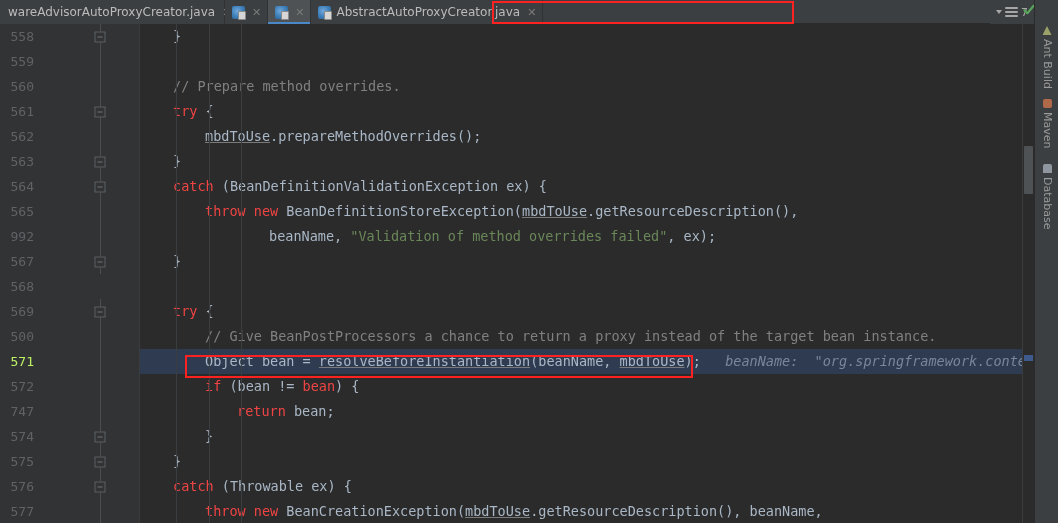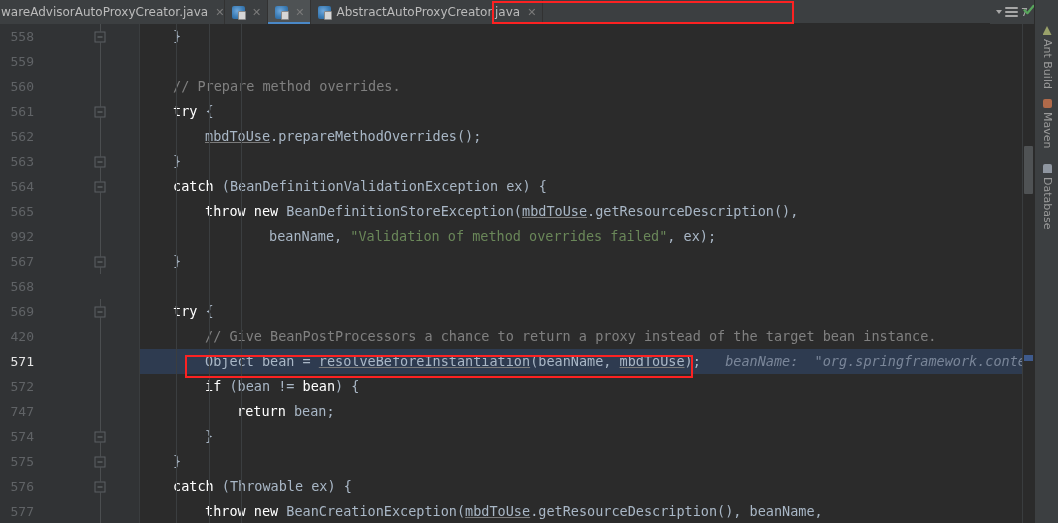--- a/index.html
+++ b/index.html
@@ -29,21 +29,21 @@
     gap: 5px;
     padding: 0 6px 0 7px;
     height: 24px;
     font-size: 12px;
     color: #bbbbbb;
     background: #3c3f41;
     white-space: nowrap;
     position: relative;
     border-right: 1px solid #323232;
   }
-  .tab.first { padding-left: 1px; }
+  .tab.first { padding-left: 8px; }
   .tab.active {
     background: #4e5254;
     color: #ffffff;
   }
   .tab.active::after {
     content: "";
     position: absolute;
     left: 0; right: 0; bottom: 0;
     height: 2px;
     background: #4a88c7;
@@ -133,21 +133,21 @@
   }
   .lnum {
     height: 25px; line-height: 25px;
     text-align: right;
     padding-right: 6px;
     font-family: "DejaVu Sans Mono", monospace;
     font-size: 13px;
     color: #606366;
     white-space: nowrap;
   }
-  .lnum.cur { color: #e5e5e5; }
+  .lnum.cur { color: #bef264; }
   .folds {
     position: absolute;
     top: 0; left: 92px;
     width: 16px;
   }
   .foldcell { height: 25px; position: relative; }
   .foldline {
     position: absolute;
     left: 50%; top: 0; bottom: 0;
     width: 1px; margin-left: -0.5px;
@@ -195,21 +195,21 @@
     top: 0; left: 0; right: 0; bottom: 0;
     pointer-events: none;
   }
   .guide {
     position: absolute;
     top: 0; bottom: 0; width: 1px;
     background: #3b3e40;
   }
 
   
-  .kw  { color: #ffffff; }
+  .kw  { color: #ef4444; }
   .str { color: #6a8759; }
   .cmt { color: #808080; }
   .ul  { text-decoration: underline; text-decoration-color: #7a7a7a; }
   .plain { color: #a9b7c6; }
 
   .hint {
     color: #7a8699;
     font-style: italic;
   }
 
@@ -330,21 +330,21 @@
         <div class="lnum">560</div>
         <div class="lnum">561</div>
         <div class="lnum">562</div>
         <div class="lnum">563</div>
         <div class="lnum">564</div>
         <div class="lnum">565</div>
         <div class="lnum">992</div>
         <div class="lnum">567</div>
         <div class="lnum">568</div>
         <div class="lnum">569</div>
-        <div class="lnum">420</div>
+        <div class="lnum">500</div>
         <div class="lnum cur">571</div>
         <div class="lnum">572</div>
         <div class="lnum">747</div>
         <div class="lnum">574</div>
         <div class="lnum">575</div>
         <div class="lnum">576</div>
         <div class="lnum">577</div>
       </div>
 
       <div class="folds">

